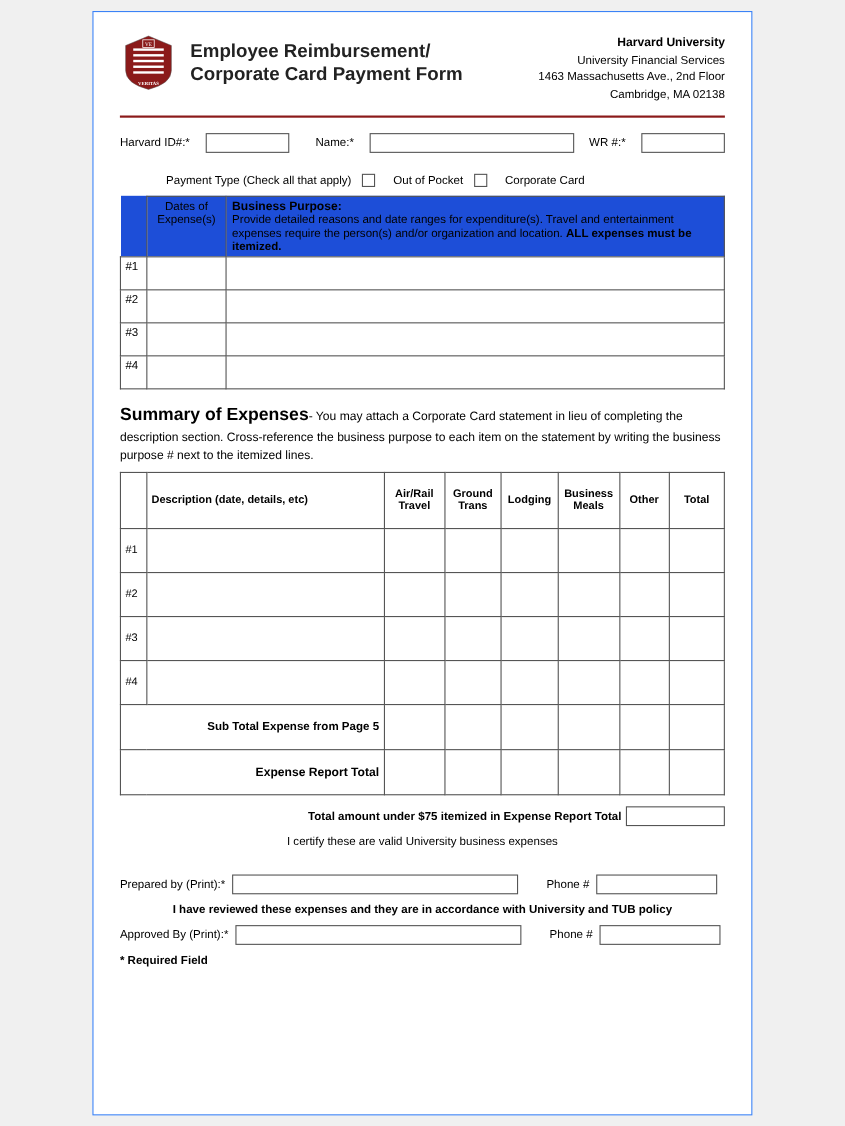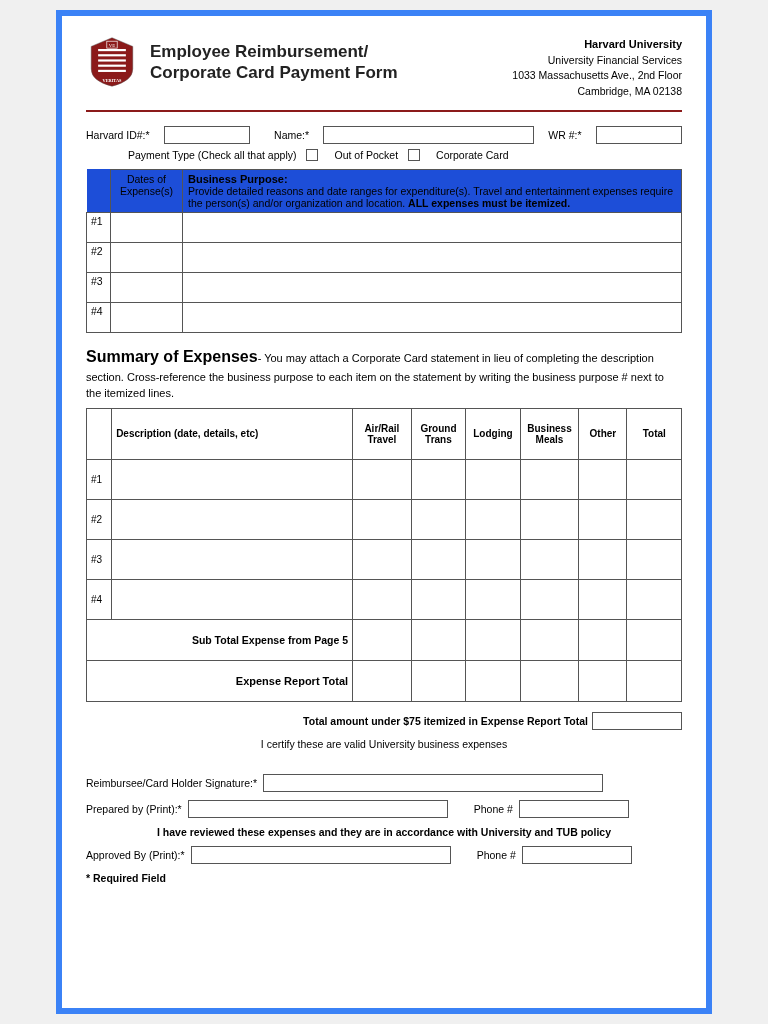--- a/index.html
+++ b/index.html
@@ -7,24 +7,24 @@
       font-family: Arial, sans-serif;
       font-size: 11px;
       background: #f0f0f0;
       display: flex;
       justify-content: center;
       align-items: flex-start;
       min-height: 1024px;
       padding: 10px;
     }
     .page {
-      width: 656px;
+      width: 600px;
       min-height: 1004px;
       background: #fff;
-      border: 6px solid #3b82f6;
+      border: 1px solid #3b82f6;
       padding: 20px 24px 20px 24px;
       position: relative;
     }
     
     .header {
       display: flex;
       align-items: flex-start;
       justify-content: space-between;
       margin-bottom: 14px;
       border-bottom: 2px solid #8b1a1a;
@@ -48,21 +48,21 @@
     }
     .header-right .university-name {
       font-weight: bold;
       font-size: 11px;
     }
     
     .form-row {
       display: flex;
       align-items: center;
       gap: 14px;
-      margin-bottom: 5px;
+      margin-bottom: 19px;
     }
     .field-label {
       font-size: 10.5px;
       white-space: nowrap;
     }
     .field-box {
       border: 1px solid #555;
       height: 18px;
       display: inline-block;
       vertical-align: middle;
@@ -261,21 +261,21 @@
       <div class="header-title">
         <h1>
           <span>Employee Reimbursement/</span><br>
           <span>Corporate Card Payment Form</span>
         </h1>
       </div>
     </div>
     <div class="header-right">
       <div class="university-name">Harvard University</div>
       <div>University Financial Services</div>
-      <div>1033 Massachusetts Ave., 2nd Floor</div>
+      <div>1463 Massachusetts Ave., 2nd Floor</div>
       <div>Cambridge, MA 02138</div>
     </div>
   </div>
 
   <div class="form-row">
     <span class="field-label">Harvard ID#:*</span>
     <span class="field-box harvard-id-box"></span>
     <span class="field-label" style="margin-left:10px;">Name:*</span>
     <span class="field-box name-box"></span>
     <span class="field-label" style="margin-left:auto;">WR #:*</span>
@@ -415,24 +415,20 @@
       <span class="total-line-box"></span>
     </div>
   </div>
 
   <div class="certify-line">
     <span>I certify these are valid University business expenses</span>
   </div>
 
   <div class="sig-section">
     <div class="sig-row">
-      <span class="field-label">Reimbursee/Card Holder Signature:*</span>
-      <span class="sig-box" style="flex:1; max-width:340px;"></span>
-    </div>
-    <div class="sig-row">
       <span class="field-label">Prepared by (Print):*</span>
       <span class="sig-box"></span>
       <span class="field-label" style="margin-left:20px;">Phone #</span>
       <span class="phone-box"></span>
     </div>
 
     <div class="policy-line">
       <span>I have reviewed these expenses and they are in accordance with University and TUB policy</span>
     </div>
 

